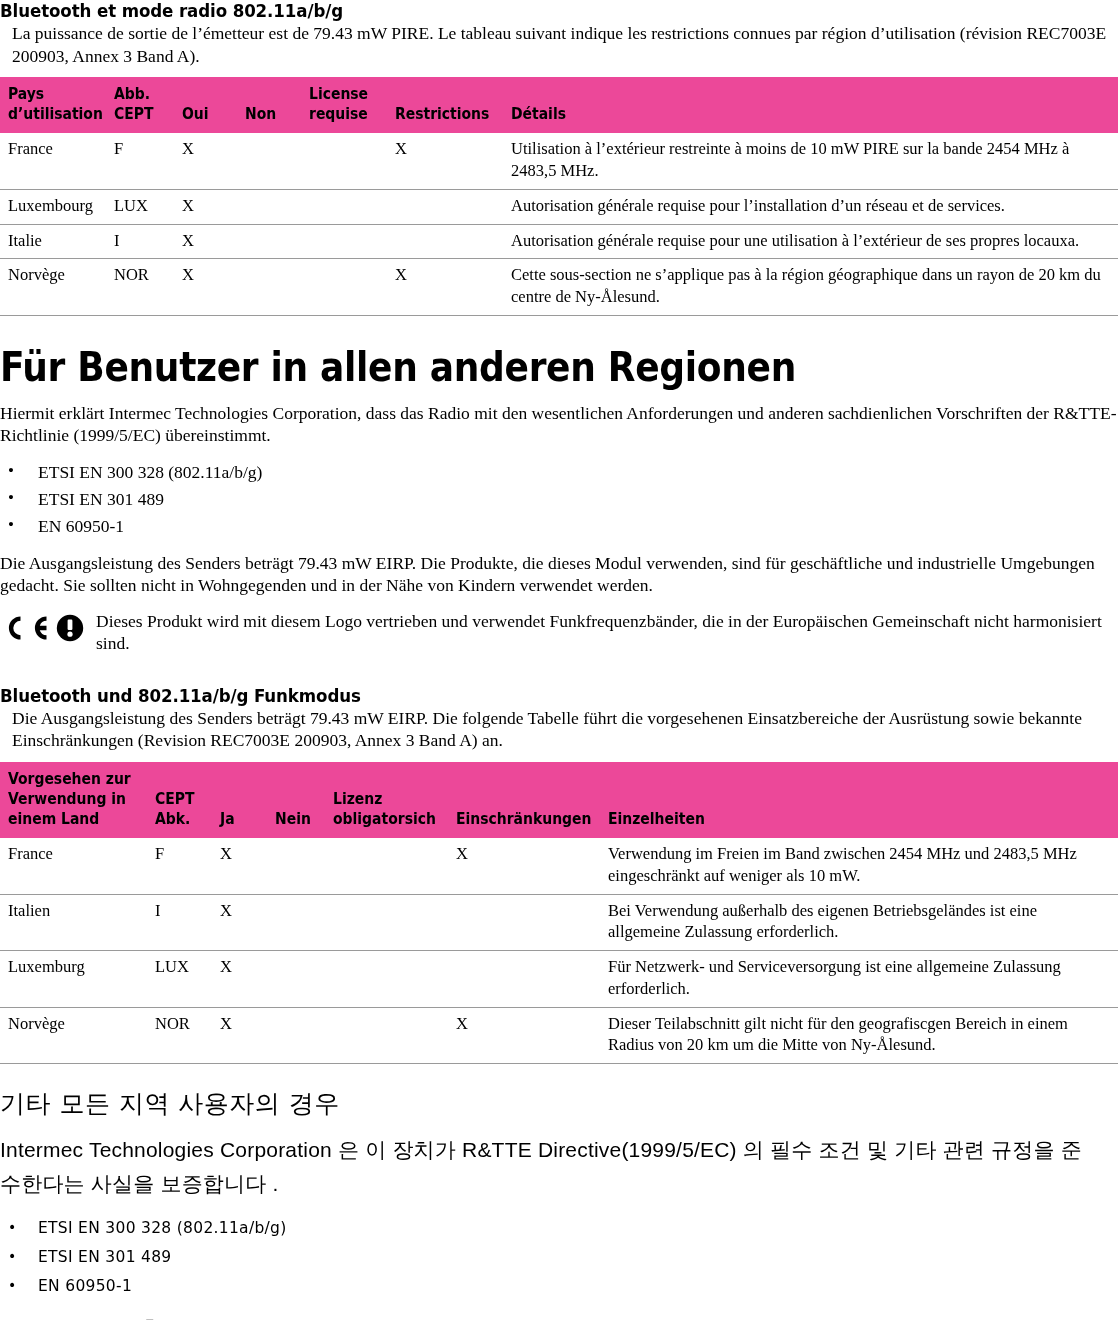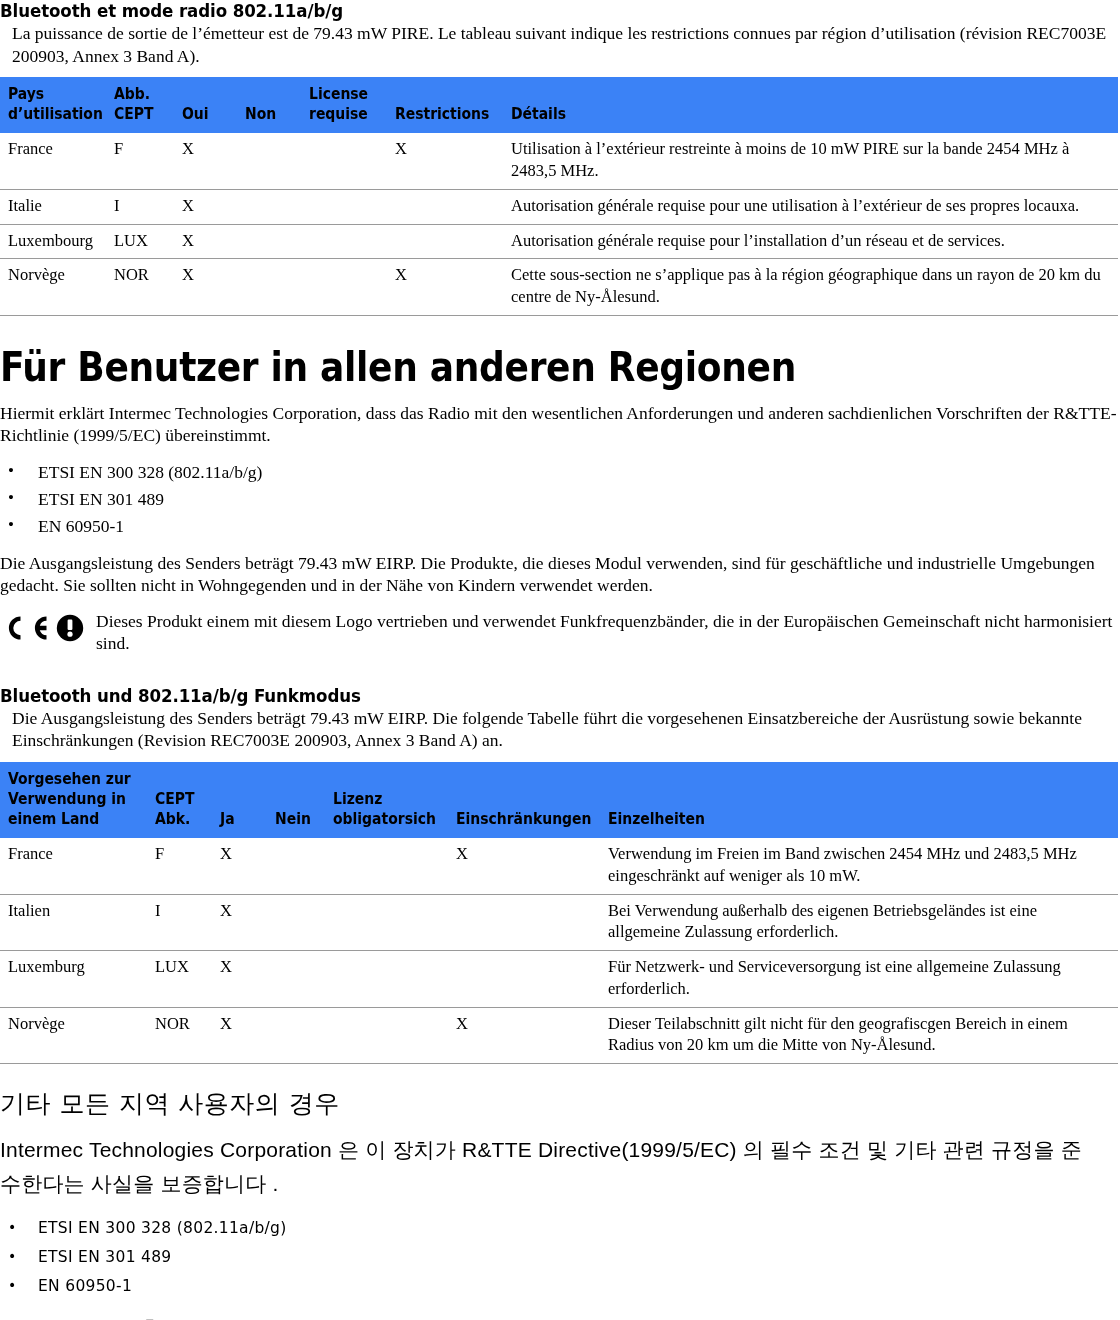--- a/index.html
+++ b/index.html
@@ -97,21 +97,21 @@
   }
 
   
   table.reg {
     border-collapse: collapse;
     width: 1118px;
     table-layout: fixed;
     margin: 0 0 0 0;
   }
   table.reg thead td {
-    background: #3b82f6;
+    background: #ec4899;
     font-family: "DejaVu Sans Condensed", "Liberation Sans", sans-serif;
     font-weight: bold;
     font-size: 15.5px;
     line-height: 1.30;
     vertical-align: bottom;
     padding: 7px 4px 9px 0;
   }
   table.reg thead td:first-child { padding-left: 8px; }
   table.reg tbody td {
     font-family: "Liberation Serif", serif;
@@ -193,36 +193,36 @@
       <tr>
         <td>France</td>
         <td>F</td>
         <td>X</td>
         <td></td>
         <td></td>
         <td>X</td>
         <td>Utilisation à l’extérieur restreinte à moins de 10 mW PIRE sur la bande 2454 MHz à 2483,5 MHz.</td>
       </tr>
       <tr>
+        <td>Luxembourg</td>
+        <td>LUX</td>
+        <td>X</td>
+        <td></td>
+        <td></td>
+        <td></td>
+        <td>Autorisation générale requise pour l’installation d’un réseau et de services.</td>
+      </tr>
+      <tr>
         <td>Italie</td>
         <td>I</td>
         <td>X</td>
         <td></td>
         <td></td>
         <td></td>
         <td>Autorisation générale requise pour une utilisation à l’extérieur de ses propres locauxa.</td>
-      </tr>
-      <tr>
-        <td>Luxembourg</td>
-        <td>LUX</td>
-        <td>X</td>
-        <td></td>
-        <td></td>
-        <td></td>
-        <td>Autorisation générale requise pour l’installation d’un réseau et de services.</td>
       </tr>
       <tr>
         <td>Norvège</td>
         <td>NOR</td>
         <td>X</td>
         <td></td>
         <td></td>
         <td>X</td>
         <td>Cette sous-section ne s’applique pas à la région géographique dans un rayon de 20 km du centre de Ny-Ålesund.</td>
       </tr>
@@ -248,21 +248,21 @@
 
         <path d="M20.5 3.4 A11.6 11.6 0 1 0 20.5 26.6 L20.5 22.2 A7.2 7.2 0 1 1 20.5 7.8 Z" fill="#000"></path>
 
         <path d="M46.5 3.4 A11.6 11.6 0 1 0 46.5 26.6 L46.5 22.2 A7.2 7.2 0 0 1 39.8 17.2 L46.5 17.2 L46.5 12.8 L39.8 12.8 A7.2 7.2 0 0 1 46.5 7.8 Z" fill="#000"></path>
 
         <circle cx="70" cy="15" r="13.2" fill="#000"></circle>
         <rect x="67.6" y="6.6" width="4.8" height="10.4" rx="1.1" fill="#fff"></rect>
         <circle cx="70" cy="21.2" r="2.6" fill="#fff"></circle>
       </svg>
     </div>
-    <div class="ce-text">Dieses Produkt einem mit diesem Logo vertrieben und verwendet Funkfrequenzbänder, die in der Europäischen Gemeinschaft nicht harmonisiert sind.</div>
+    <div class="ce-text">Dieses Produkt wird mit diesem Logo vertrieben und verwendet Funkfrequenzbänder, die in der Europäischen Gemeinschaft nicht harmonisiert sind.</div>
   </div>
 
   <div class="spacer-18"></div>
 
   <h2 class="sec-head-sm">Bluetooth und 802.11a/b/g Funkmodus</h2>
   <p class="body tight">Die Ausgangsleistung des Senders beträgt 79.43 mW EIRP. Die folgende Tabelle führt die vorgesehenen Einsatzbereiche der Ausrüstung sowie bekannte Einschränkungen (Revision REC7003E 200903, Annex 3 Band A) an.</p>
 
   <table class="reg">
     <colgroup>
       <col style="width:155px">

